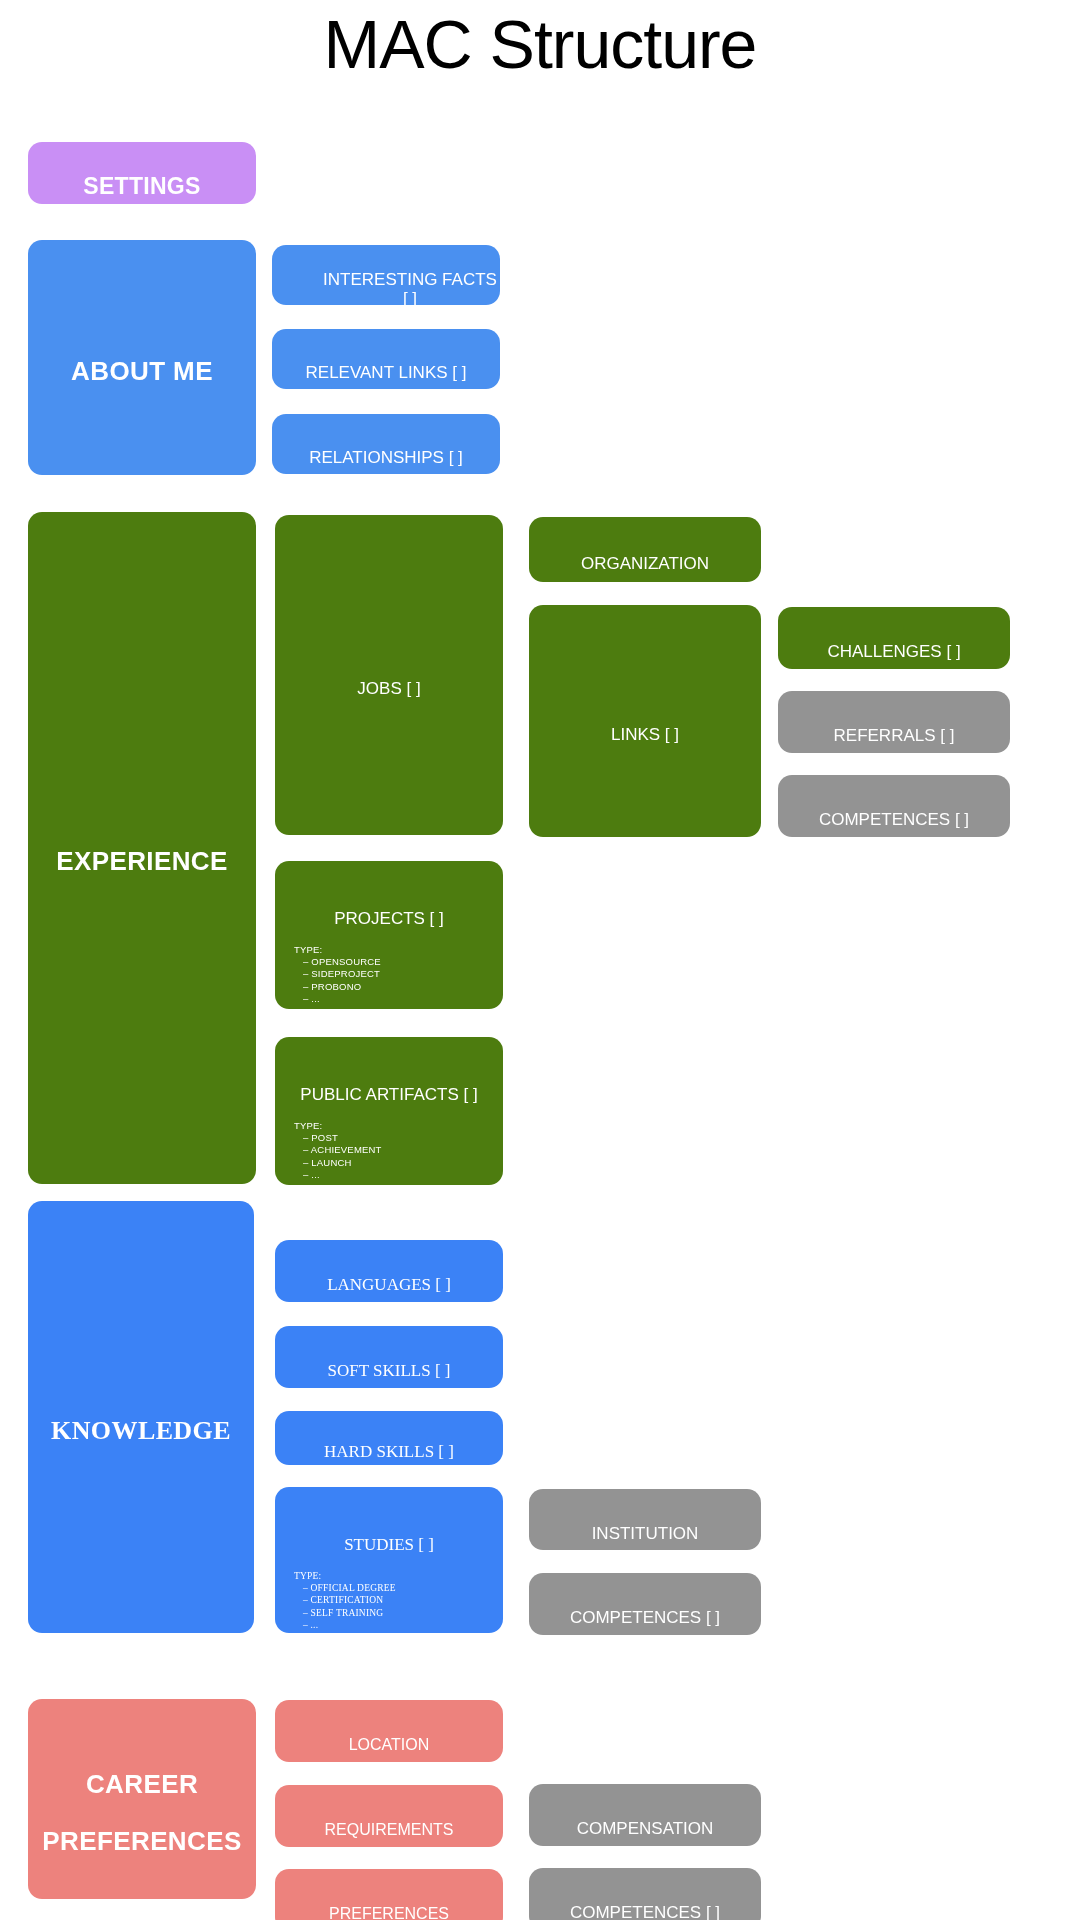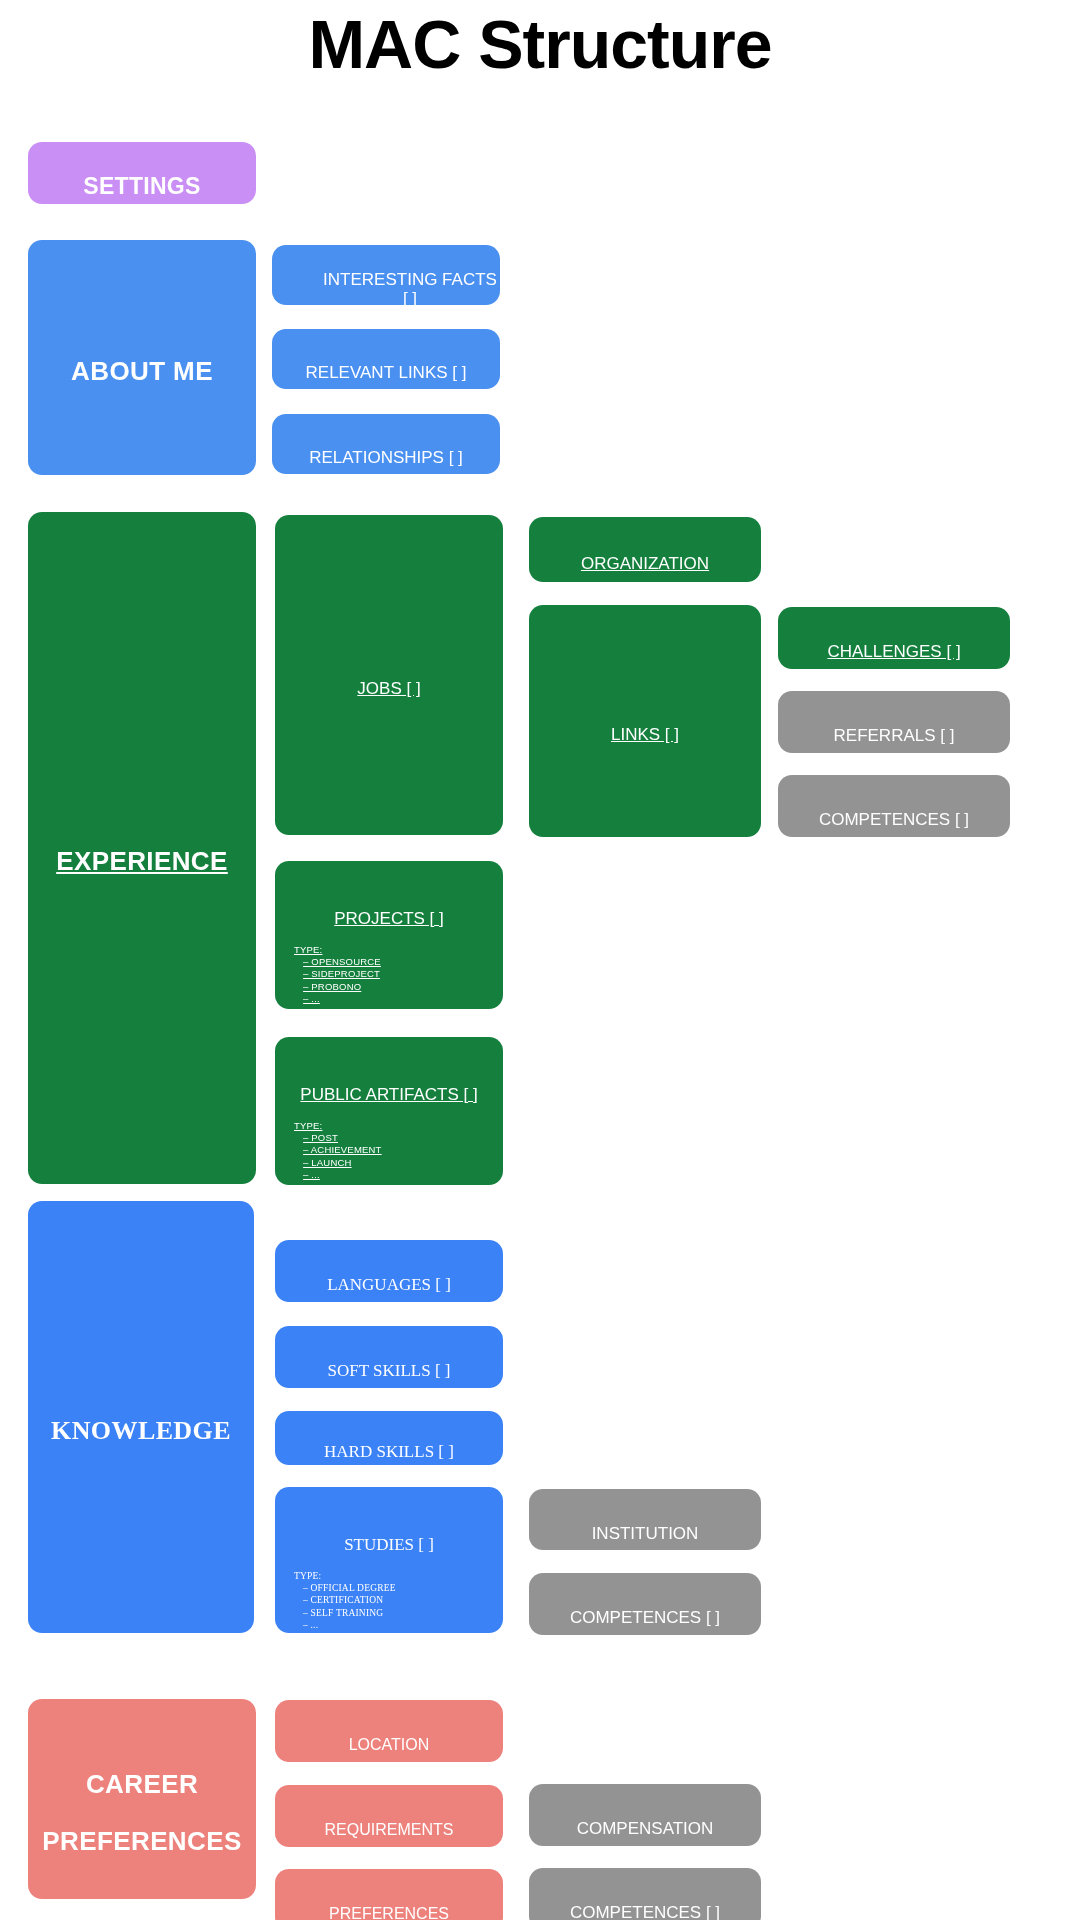--- a/index.html
+++ b/index.html
@@ -14,21 +14,21 @@
     font-family: "Liberation Sans", sans-serif;
     overflow: hidden;
   }
   #page-title {
     position: absolute;
     left: 0;
     top: 5px;
     width: 1080px;
     text-align: center;
     font-size: 68px;
-    font-weight: bold;
+    font-weight: normal;
     letter-spacing: -1px;
     color: #000000;
     font-family: "Liberation Sans", sans-serif;
   }
   .node {
     position: absolute;
     border-radius: 14px;
     box-sizing: border-box;
     color: #ffffff;
     display: flex;
@@ -62,21 +62,21 @@
     text-align: left;
     font-size: 9.5px;
     line-height: 1.28;
     letter-spacing: 0.2px;
   }
   .type-head { display: block; }
   .type-item { display: block; padding-left: 9px; }
   
   .c-purple { background: #c98ff5; }
   .c-blue   { background: #4a90f0; }
-  .c-orange { background: #15803d; text-decoration: underline; }
+  .c-orange { background: #4d7c0f; }
   .c-green  { background: #3b82f6; font-family: Liberation Serif, serif; }
   .c-red    { background: #ed827d; }
   .c-gray   { background: #939393; }
 </style>
 </head>
 <body>
 
 <div id="page-title">MAC Structure</div>
 
 <div class="node c-purple" style="left:28px; top:142px; width:228px; height:62px;">

